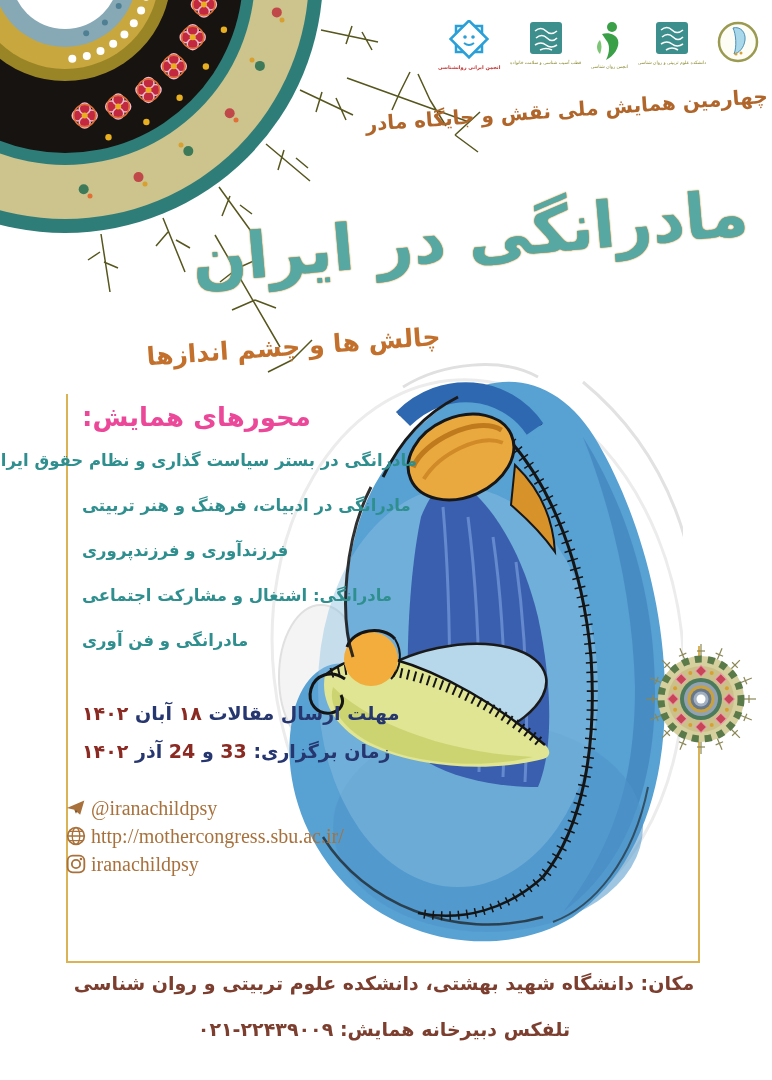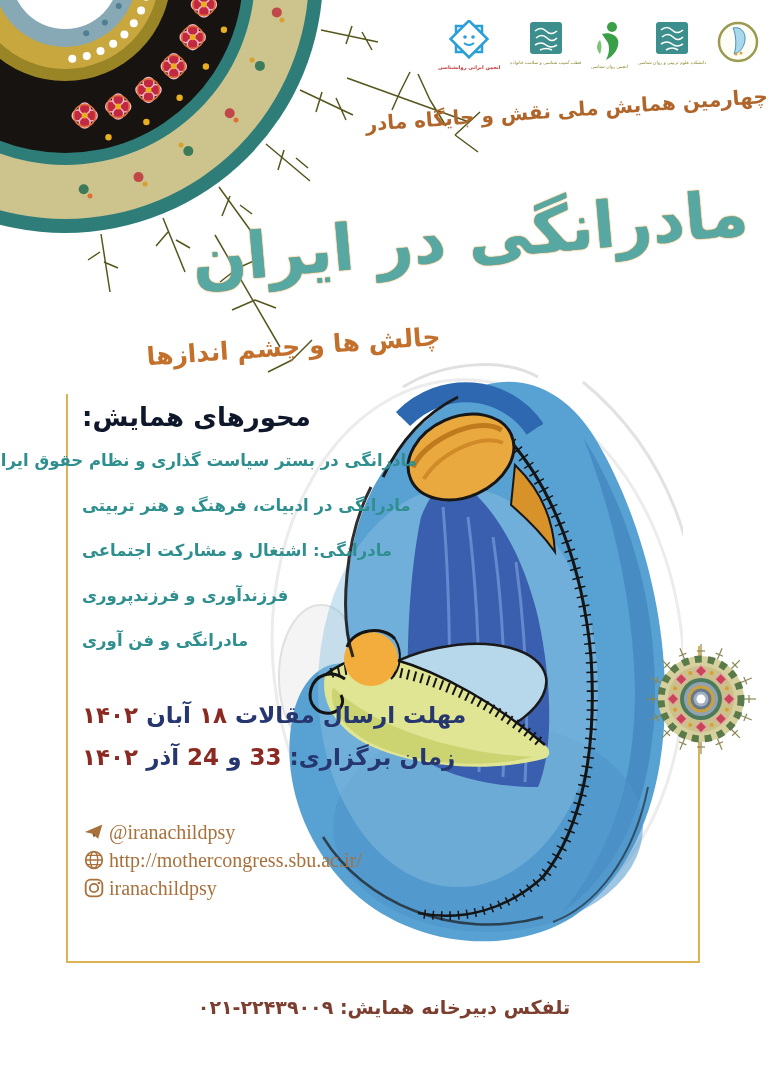--- a/index.html
+++ b/index.html
@@ -28,30 +28,30 @@
   
   .logos{left:438px;top:20px;width:322px;display:flex;justify-content:space-between;
     align-items:flex-start;z-index:5;}
   .logo{display:flex;flex-direction:column;align-items:center;}
   .logo .cap{font-size:4.5px;color:#8a8a30;white-space:nowrap;margin-top:2px;direction:rtl;}
   .logo .cap.red{color:#c03030;font-size:5px;font-weight:bold;}
   
   .frame{background:#dcb354;z-index:2;}
   
   .topics{left:82px;top:402px;width:335px;direction:rtl;text-align:left;z-index:4;}
-  .topics-header{font-size:26px;color:#0f172a;font-weight:bold;margin-bottom:6px;white-space:nowrap;}
+  .topics-header{font-size:26px;color:#ec4899;font-weight:bold;margin-bottom:6px;white-space:nowrap;}
   .topic{font-size:16.5px;color:#2f8f8f;font-weight:bold;height:45px;line-height:45px;white-space:nowrap;}
   
   .dates{left:82px;top:702px;direction:rtl;text-align:left;color:#26366f;
-    font-weight:bold;font-size:23px;z-index:4;}
+    font-weight:bold;font-size:19px;z-index:4;}
   .dates .dline{white-space:nowrap;margin-bottom:16px;}
   .dates .num{color:#8a2a22;}
   
-  .contacts{left:84px;top:794px;z-index:4;font-family:"Liberation Serif",serif;
-    color:#a8713c;font-size:20px;margin-top:24px;}
+  .contacts{left:66px;top:794px;z-index:4;font-family:"Liberation Serif",serif;
+    color:#a8713c;font-size:20px;}
   .crow{display:flex;align-items:center;gap:5px;height:28px;}
   .cicon{width:20px;height:20px;flex:0 0 auto;}
   
   .footer{left:67px;top:972px;width:634px;text-align:center;color:#7c3f2f;
     font-weight:bold;direction:rtl;z-index:4;}
   .footer .f1{font-size:19px;white-space:nowrap;}
   .footer .f2{font-size:19px;margin-top:24px;white-space:nowrap;}
   .ltr{direction:ltr;unicode-bidi:embed;display:inline-block;}
   
   .corner-ornament{left:0;top:0;z-index:1;}
@@ -239,22 +239,22 @@
   <div class="abs subtitle">چالش ها و چشم اندازها</div>
 
   <div class="abs frame" style="left:66px;top:394px;width:2px;height:569px;"></div>
   <div class="abs frame" style="left:698px;top:646px;width:2px;height:317px;"></div>
   <div class="abs frame" style="left:66px;top:961px;width:634px;height:2px;"></div>
 
   <div class="abs topics">
     <div class="topics-header">محورهای همایش:</div>
     <div class="topic">مادرانگی در بستر سیاست گذاری و نظام حقوق ایران</div>
     <div class="topic">مادرانگی در ادبیات، فرهنگ و هنر تربیتی</div>
+    <div class="topic">فرزندآوری و فرزندپروری</div>
     <div class="topic">مادرانگی: اشتغال و مشارکت اجتماعی</div>
-    <div class="topic">فرزندآوری و فرزندپروری</div>
     <div class="topic">مادرانگی و فن آوری</div>
   </div>
 
   <div class="abs dates">
     <div class="dline"><span>مهلت ارسال مقالات </span><span class="num">۱۸</span><span> آبان </span><span class="num">۱۴۰۲</span></div>
     <div class="dline"><span>زمان برگزاری: </span><span class="num">33</span><span> و </span><span class="num">24</span><span> آذر </span><span class="num">۱۴۰۲</span></div>
   </div>
 
   <div class="abs contacts">
     <div class="crow">
@@ -431,18 +431,19 @@
     </g>
     <circle cx="56" cy="59" r="21" fill="#4c7a5c"></circle>
     <circle cx="56" cy="59" r="17" fill="#93a2b2"></circle>
     <circle cx="56" cy="59" r="13.5" fill="#c9a23e"></circle>
     <circle cx="56" cy="59" r="10.5" fill="#68788c"></circle>
     <circle cx="56" cy="59" r="7.5" fill="#a2b0c0"></circle>
     <circle cx="56" cy="59" r="4.5" fill="#ffffff"></circle>
   </svg>
 
   <div class="abs footer">
+    <div class="f1">مکان: دانشگاه شهید بهشتی، دانشکده علوم تربیتی و روان شناسی</div>
     <div class="f2">
       <span>تلفکس دبیرخانه همایش: </span><span class="ltr">۰۲۱-۲۲۴۳۹۰۰۹</span>
     </div>
   </div>
 
 </div>
 
 </body></html>

